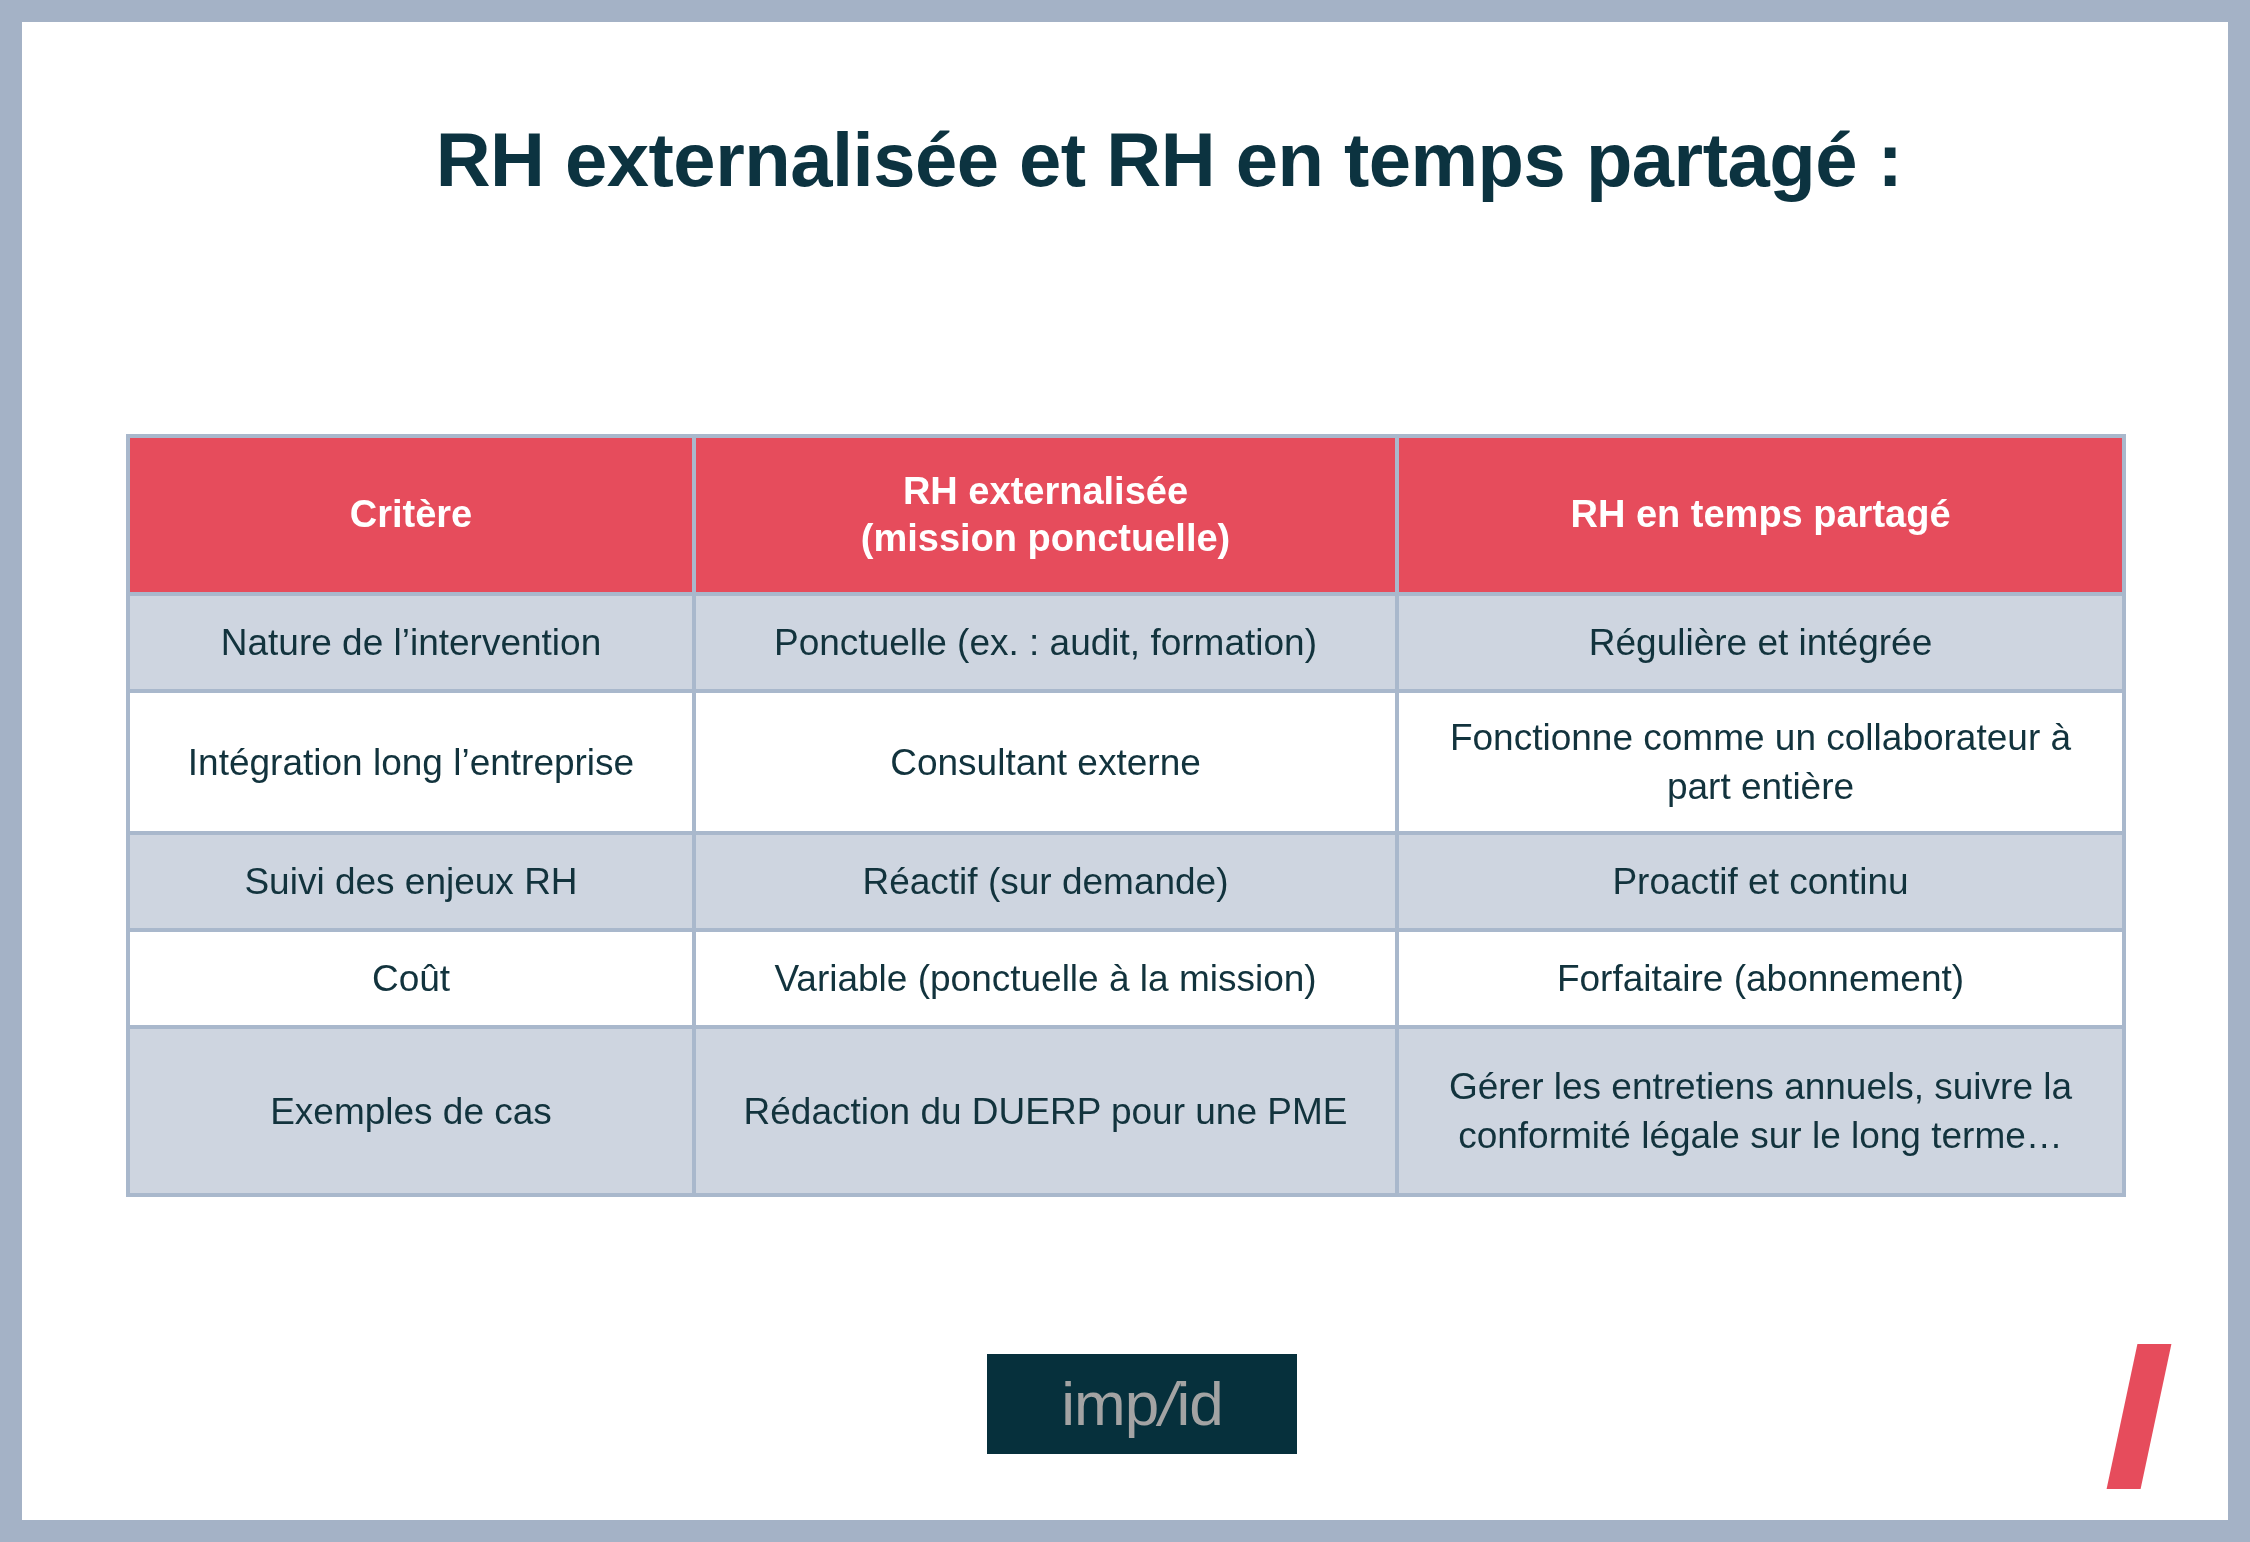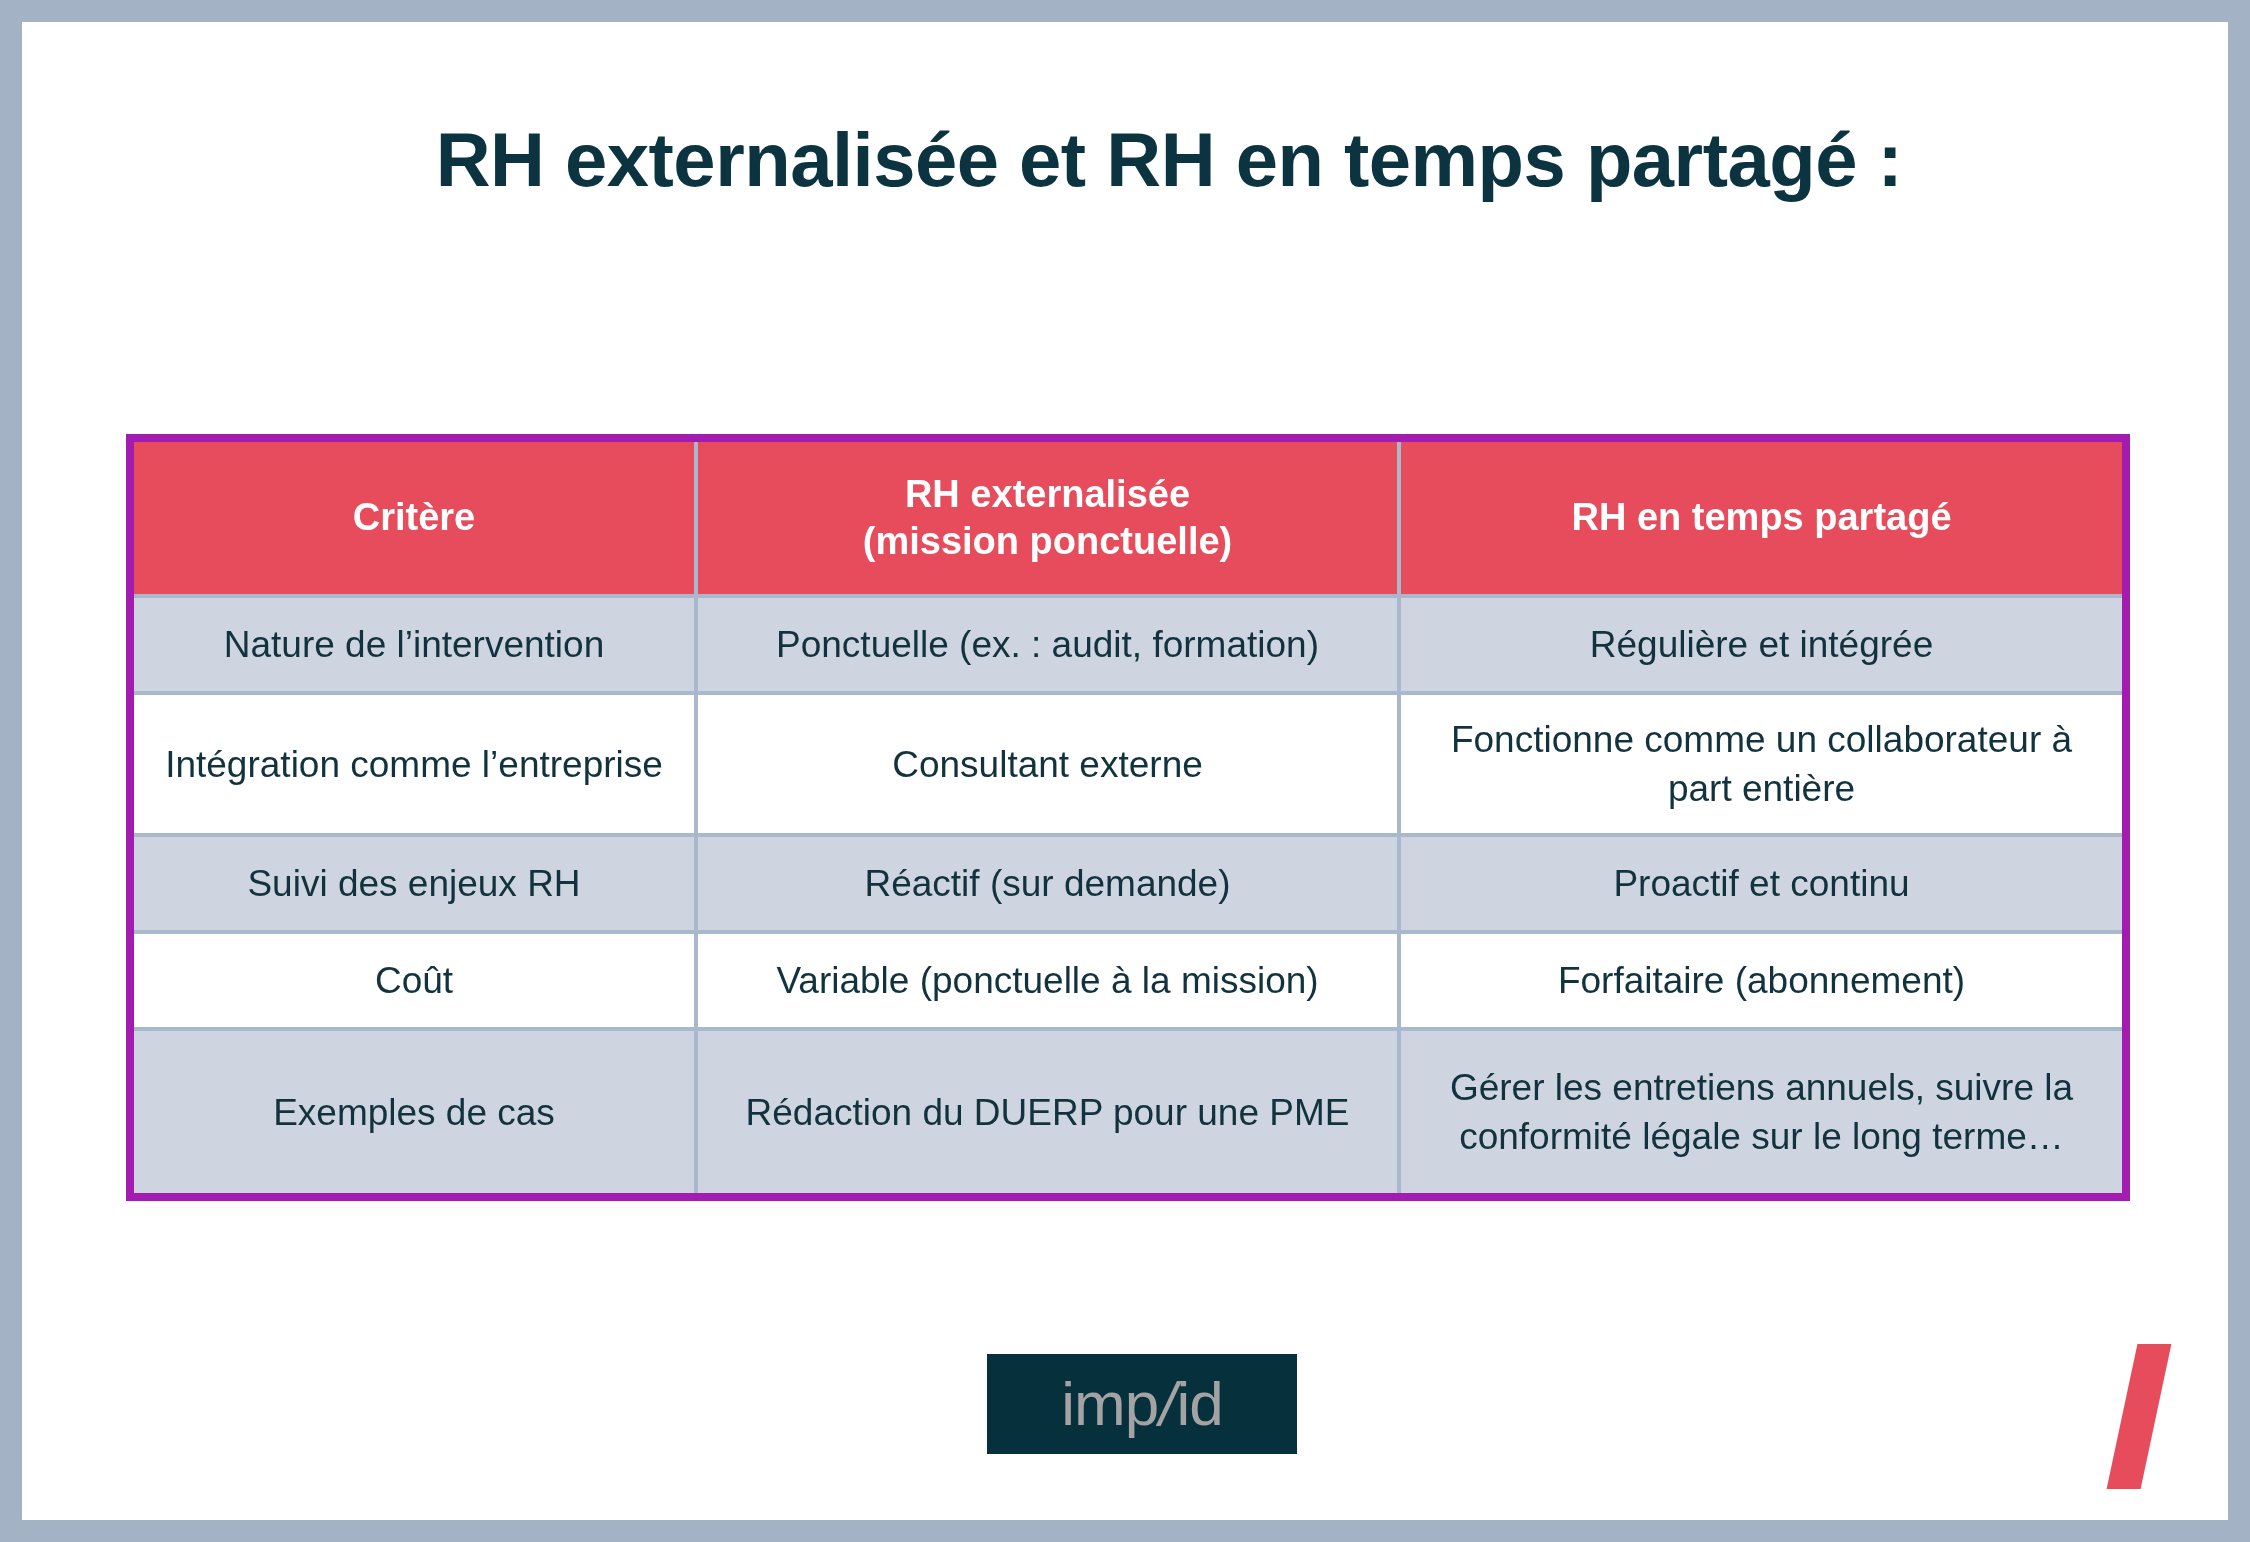--- a/index.html
+++ b/index.html
@@ -66,21 +66,21 @@
     position: absolute;
     left: 104px;
     top: 412px;
     width: 2000px;
   }
   table.cmp {
     border-collapse: collapse;
     width: 2000px;
     table-layout: fixed;
     background: #15803d;
-    border: 8px solid #a21caf;
+    border: 4px solid #a21caf;
   }
   table.cmp col.c1 { width: 566px; }
   table.cmp col.c2 { width: 703px; }
   table.cmp col.c3 { width: 727px; }
 
   table.cmp th,
   table.cmp td {
     border: 4px solid #a9b8cc;
     vertical-align: middle;
     box-sizing: border-box;
@@ -177,21 +177,21 @@
             <th>RH en temps partagé</th>
           </tr>
         </thead>
         <tbody>
           <tr class="shade r1">
             <td>Nature de l’intervention</td>
             <td>Ponctuelle (ex. : audit, formation)</td>
             <td>Régulière et intégrée</td>
           </tr>
           <tr class="plain r2">
-            <td>Intégration comme l’entreprise</td>
+            <td>Intégration long l’entreprise</td>
             <td>Consultant externe</td>
             <td>Fonctionne comme un collaborateur à part entière</td>
           </tr>
           <tr class="shade r3">
             <td>Suivi des enjeux RH</td>
             <td>Réactif (sur demande)</td>
             <td>Proactif et continu</td>
           </tr>
           <tr class="plain r4">
             <td>Coût</td>

